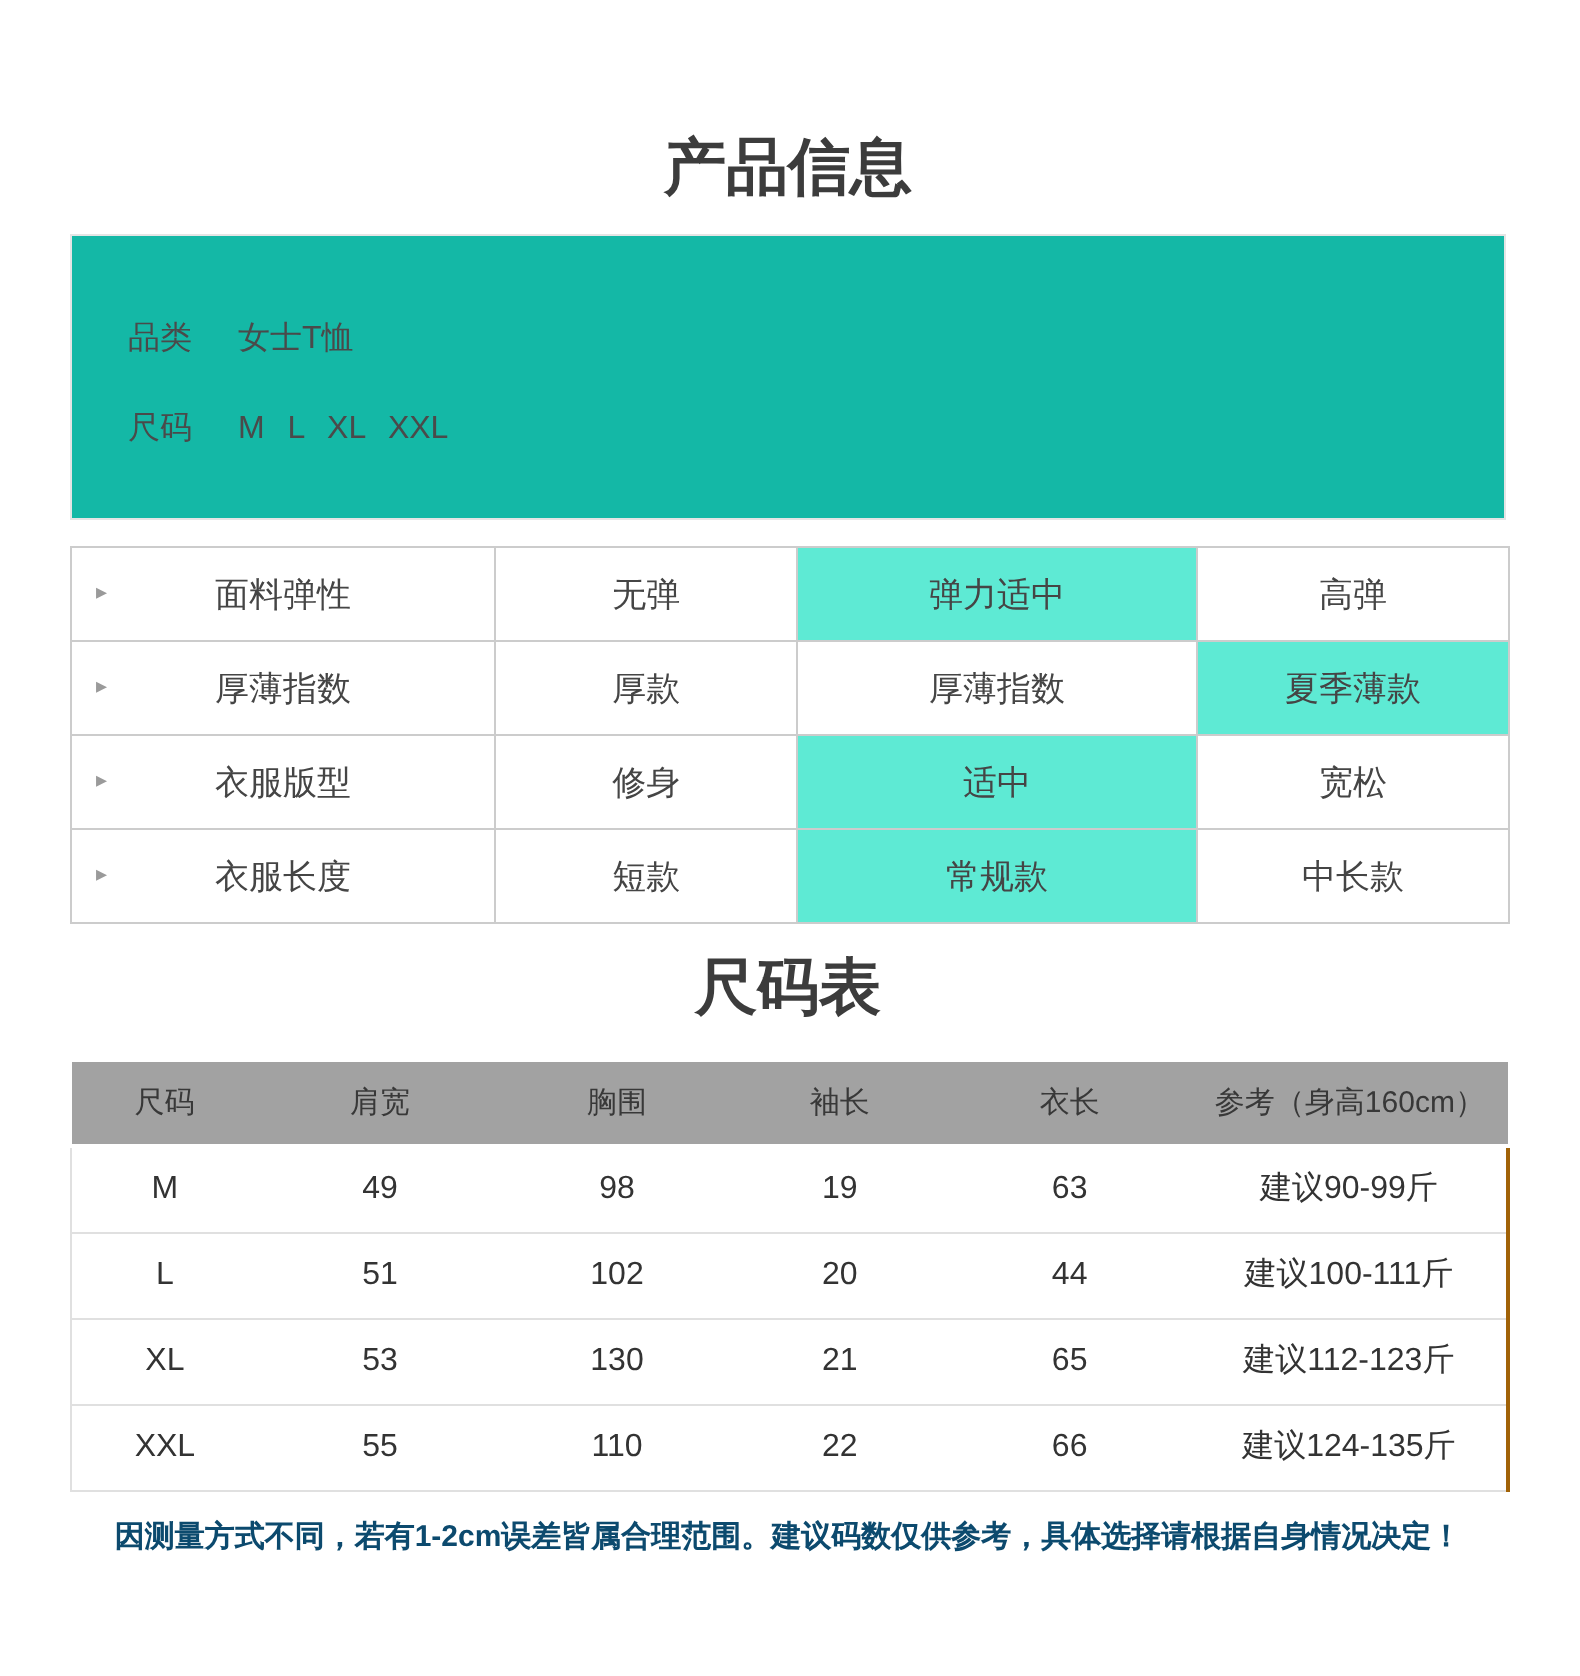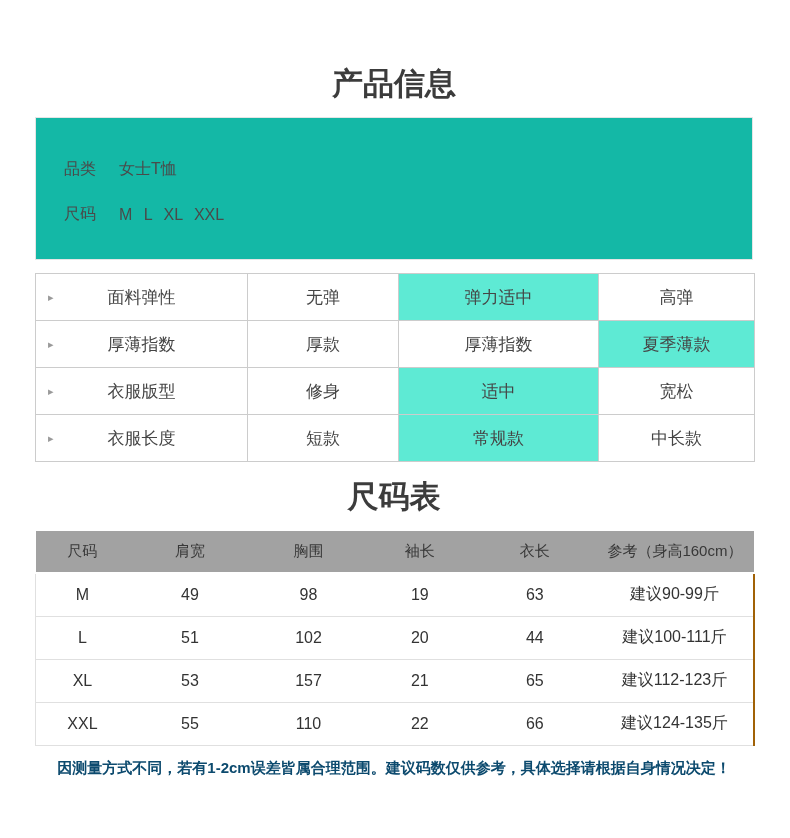--- a/index.html
+++ b/index.html
@@ -13,21 +13,21 @@
 
   
   .sec-title {
     text-align: center;
     font-size: 31px;
     font-weight: bold;
     color: #3c3c3c;
     line-height: 36px;
   }
   .sec-title.top { padding-top: 23px; }
-  .sec-title.mid { margin-top: 17px; }
+  .sec-title.mid { margin-top: 17px; font-family: Liberation Mono, monospace; }
 
   
   .info-box {
     margin: 15px 35px 0 35px;
     background: #14b8a6;
     border: 1px solid #e5e5e5;
     padding: 29px 0 22px 0;
   }
   .info-row {
     display: flex;
@@ -195,21 +195,21 @@
         <td>L</td>
         <td>51</td>
         <td>102</td>
         <td>20</td>
         <td>44</td>
         <td>建议100-111斤</td>
       </tr>
       <tr>
         <td>XL</td>
         <td>53</td>
-        <td>157</td>
+        <td>130</td>
         <td>21</td>
         <td>65</td>
         <td>建议112-123斤</td>
       </tr>
       <tr>
         <td>XXL</td>
         <td>55</td>
         <td>110</td>
         <td>22</td>
         <td>66</td>

